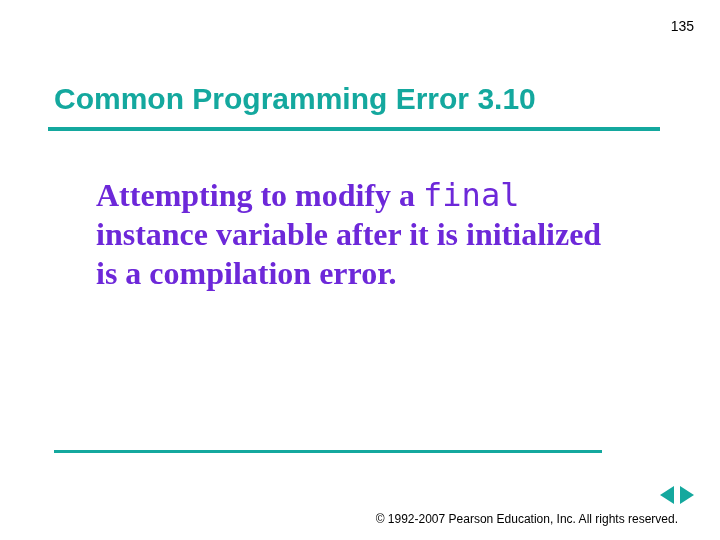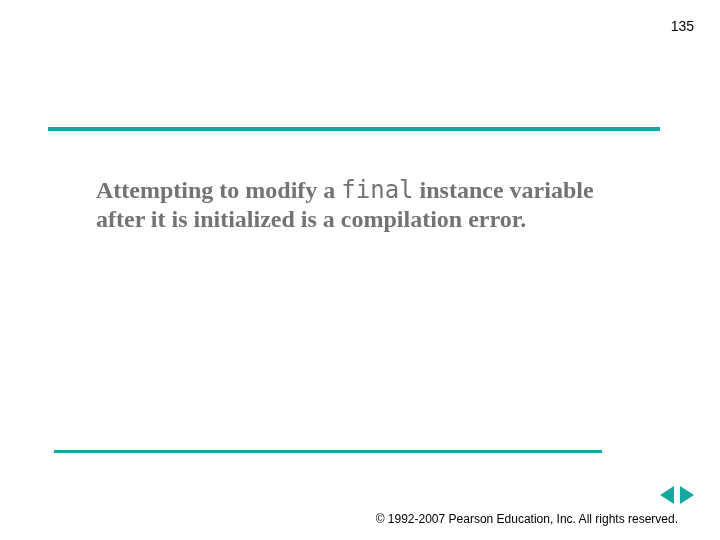--- a/index.html
+++ b/index.html
@@ -51,24 +51,24 @@
     width: 548px;
     height: 0;
     border-top: 3px solid #14a89e;
   }
   .body-text {
     position: absolute;
     top: 176px;
     left: 96px;
     width: 520px;
     font-family: "Times New Roman", Times, serif;
-    font-size: 24px;
+    font-size: 32px;
     font-weight: bold;
     line-height: 1.22;
-    color: #737373;
+    color: #6d28d9;
   }
   .body-text .code {
     font-family: "Lucida Console", Consolas, monospace;
     font-weight: normal;
   }
   .copyright {
     position: absolute;
     bottom: 14px;
     right: 42px;
     font-family: Arial, Helvetica, sans-serif;
@@ -97,20 +97,21 @@
     border-left: 14px solid #14a89e;
   }
 </style>
 </head>
 <body>
 
 <div class="slide">
 
   <div class="page-number">135</div>
 
+  <div class="title">Common Programming Error 3.10</div>
 
   <div class="top-rule"></div>
 
   <div class="body-text">
     <span>Attempting to modify a </span><span class="code">final</span><span> instance variable after it is initialized is a compilation error.</span>
   </div>
 
   <div class="bottom-rule"></div>
 
   <div class="nav-arrows">

